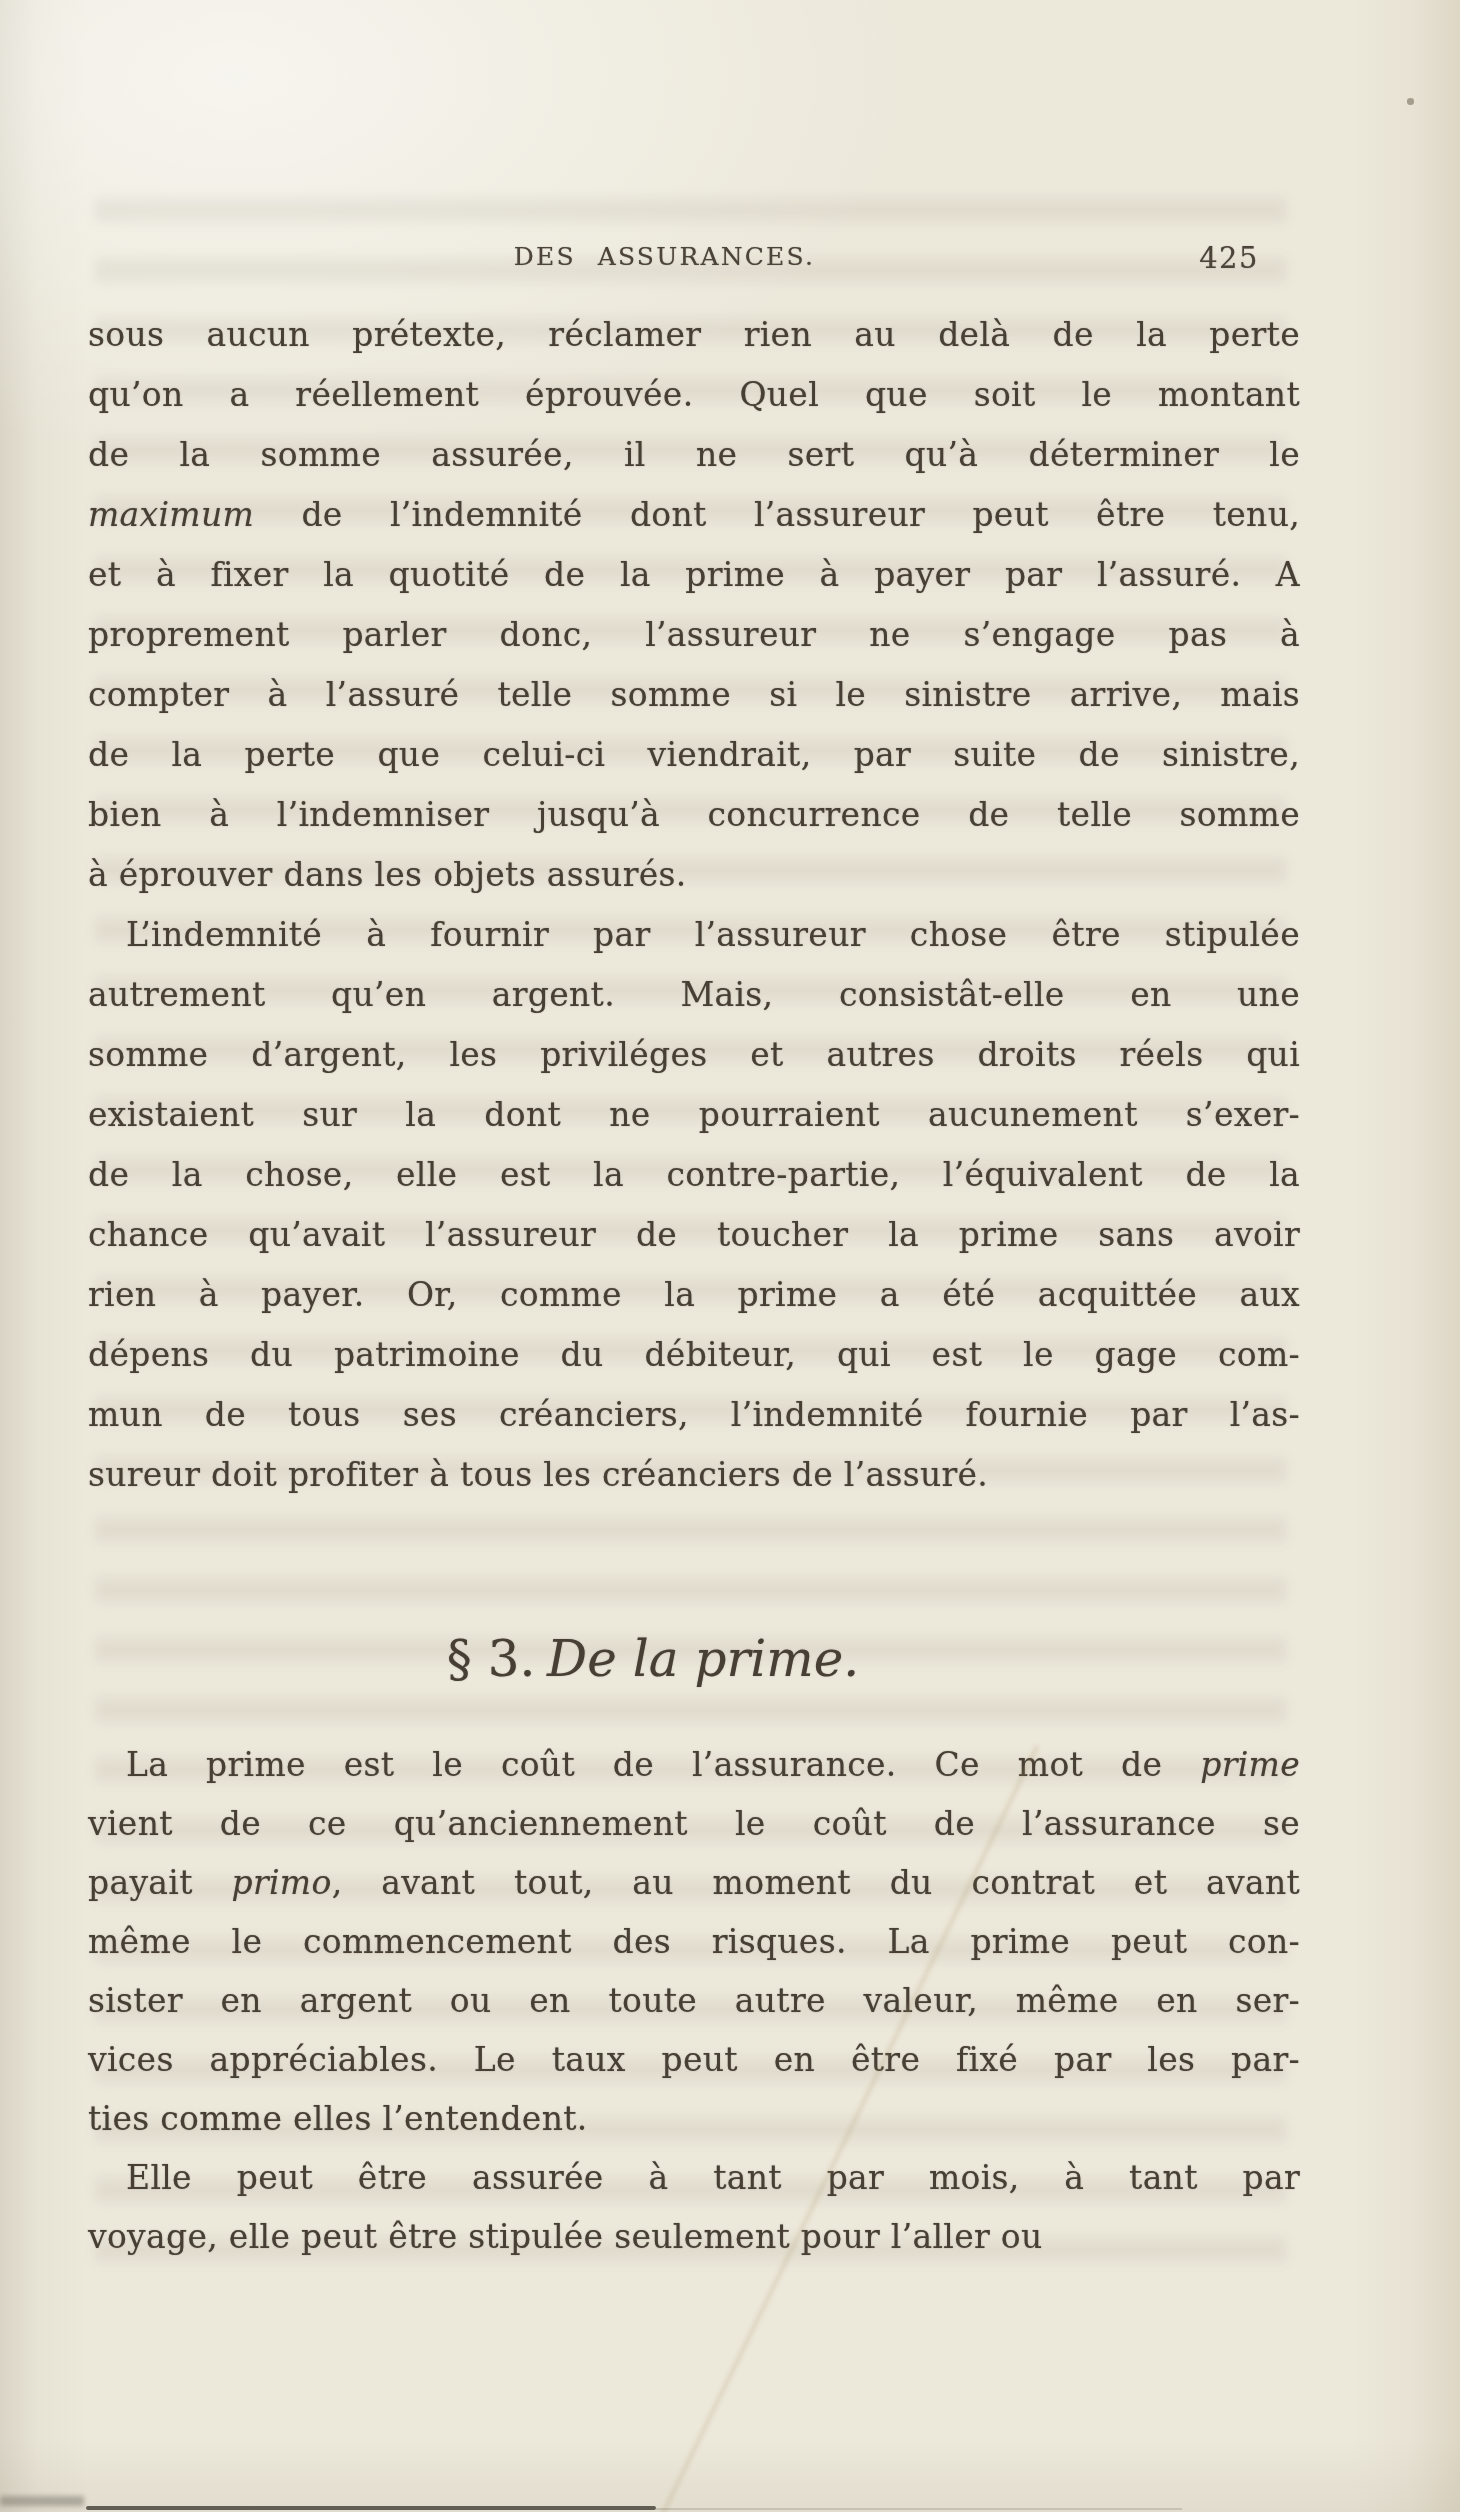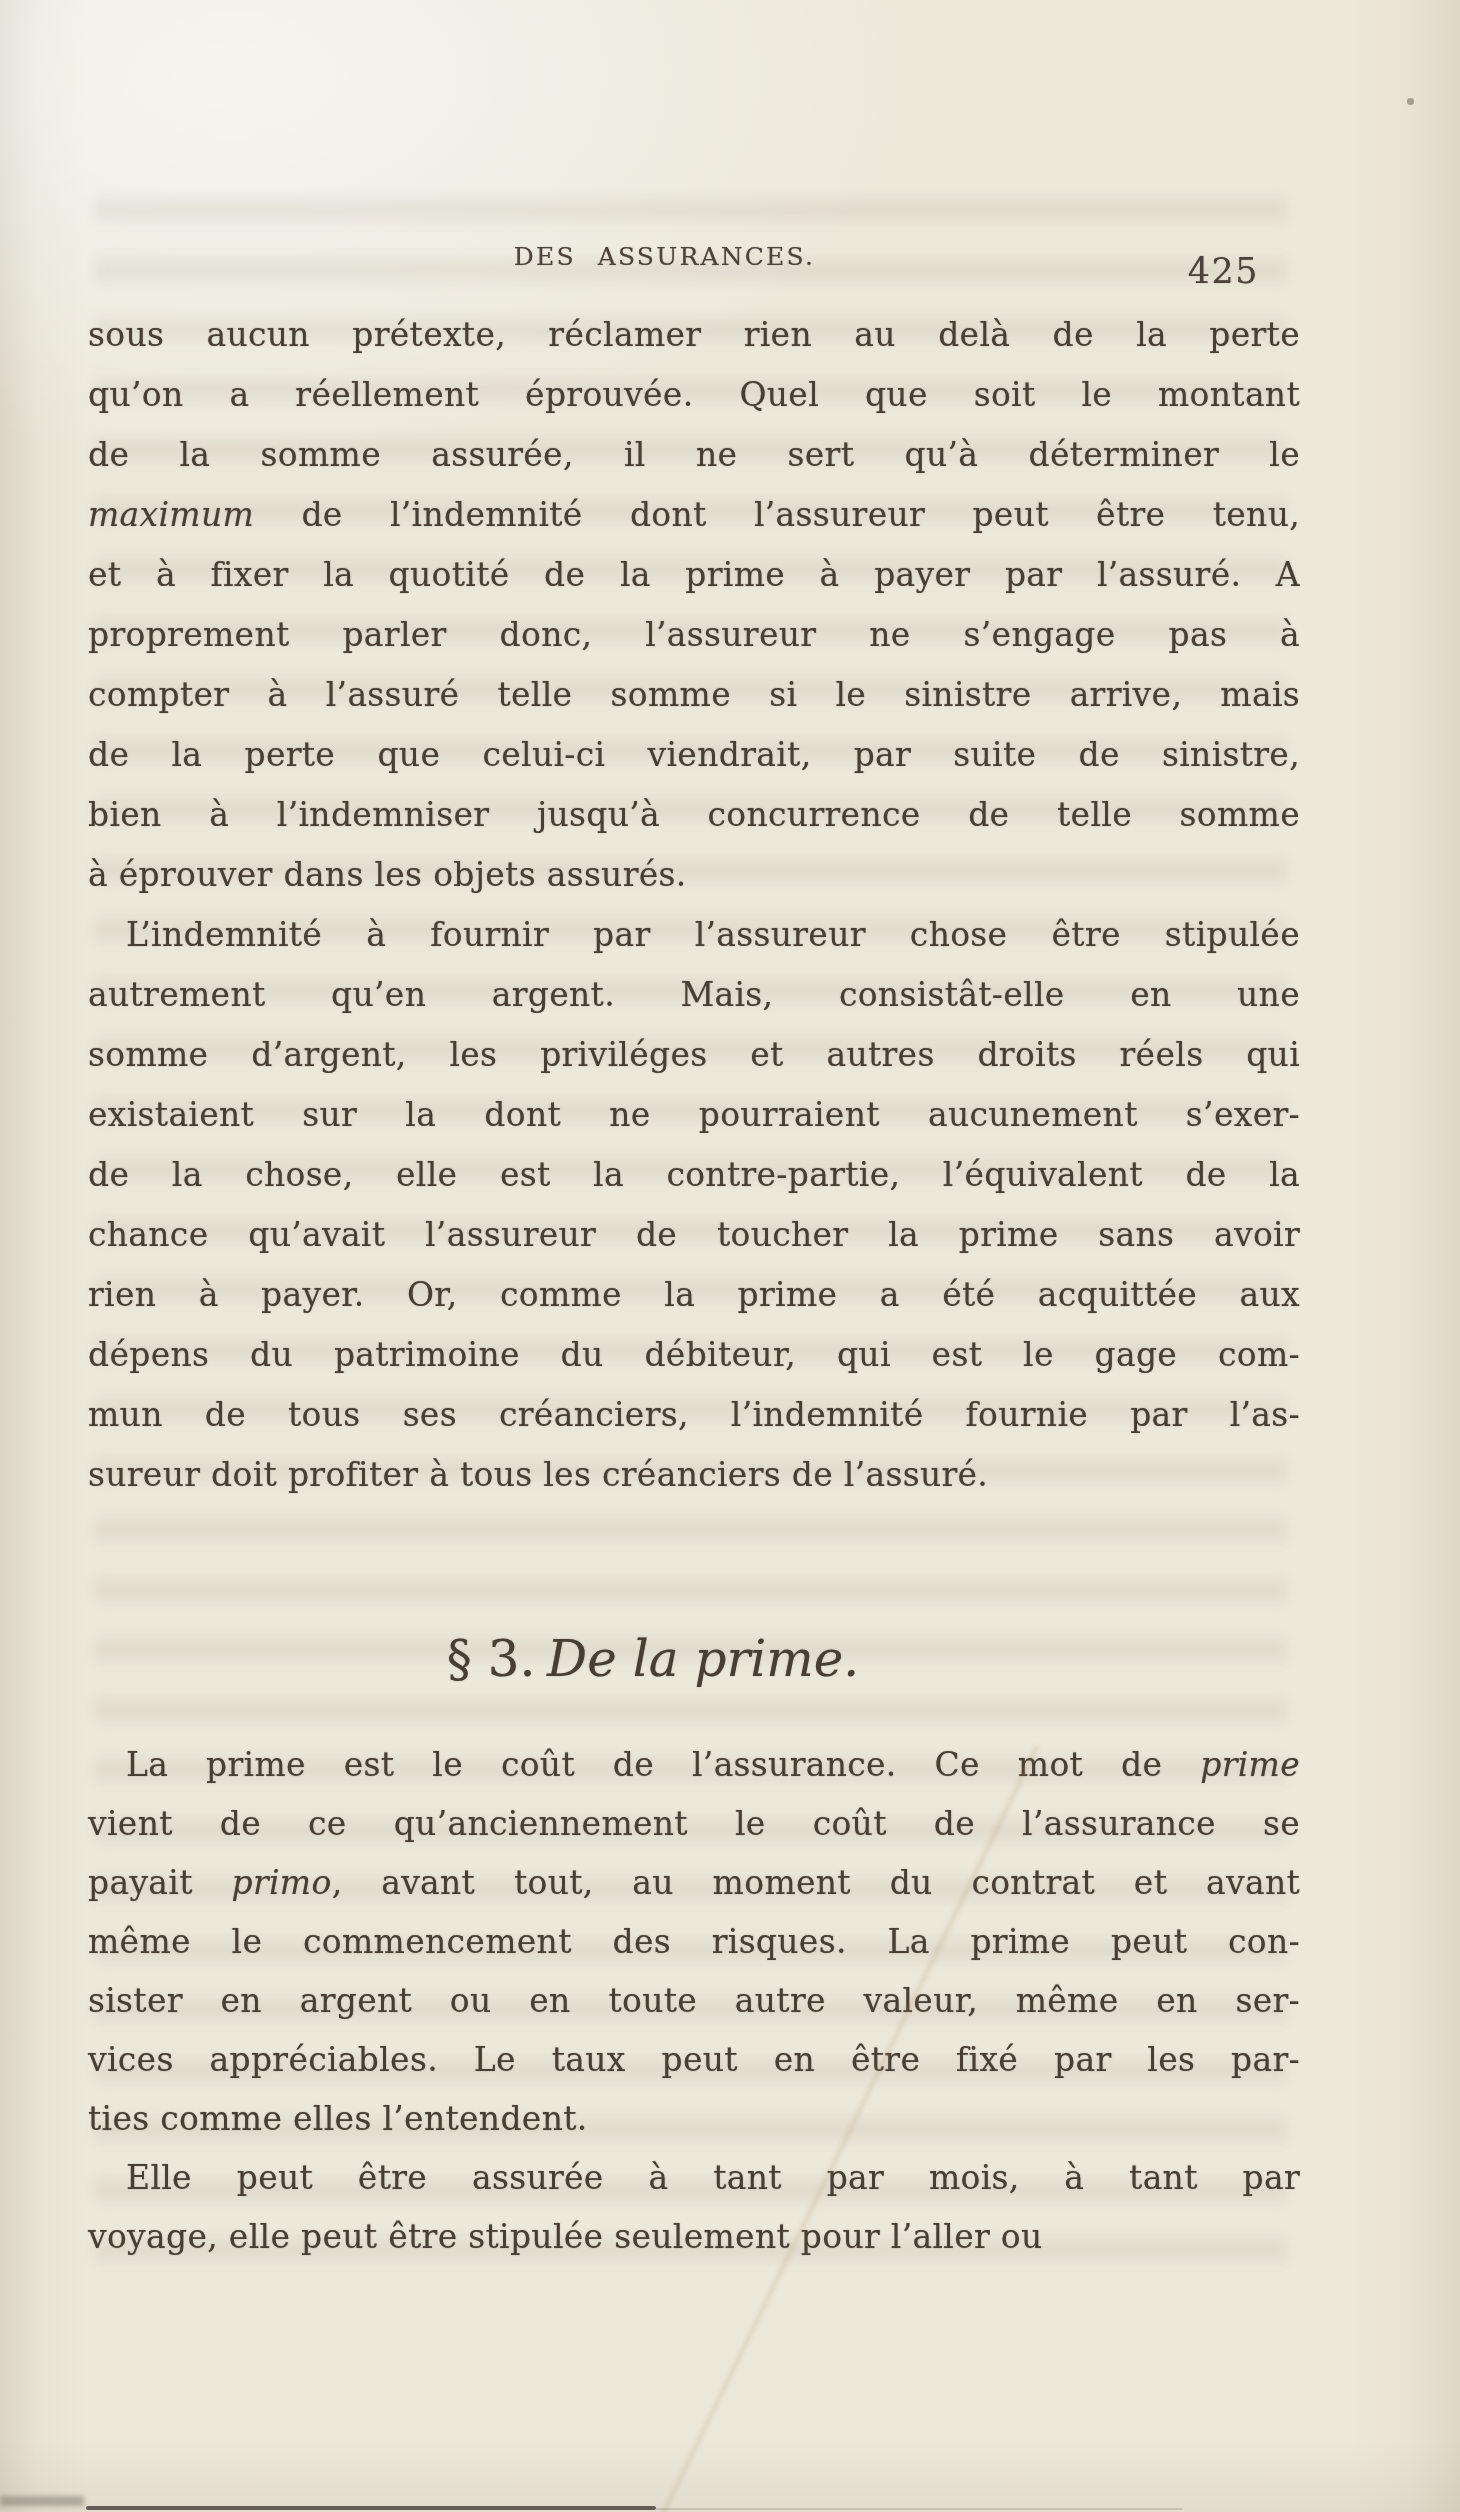--- a/index.html
+++ b/index.html
@@ -26,22 +26,22 @@
     filter:blur(5.1px);
     pointer-events:none;
   }
   .running-title{
     position:absolute;left:0;width:1329px;top:242px;
     text-align:center;font-size:25px;line-height:29px;
     letter-spacing:2.2px;word-spacing:11.7px;color:#4c443a;
     text-shadow:0 0 1.1px rgba(76,68,58,0.55);
   }
   .page-number{
-    position:absolute;top:254px;right:202px;
-    font-size:35px;line-height:34px;letter-spacing:1.5px;color:#4c443a;
+    position:absolute;top:241px;right:202px;
+    font-size:29px;line-height:34px;letter-spacing:1.5px;color:#4c443a;
     text-shadow:0 0 1.1px rgba(76,68,58,0.55);
   }
   .text-column{
     position:absolute;left:88px;width:1212px;
     text-shadow:0 0 1.2px rgba(72,63,52,0.50);
   }
   #block-a{top:305px;}
   #block-c{top:1735px;}
   .line{
     font-size:33px;

